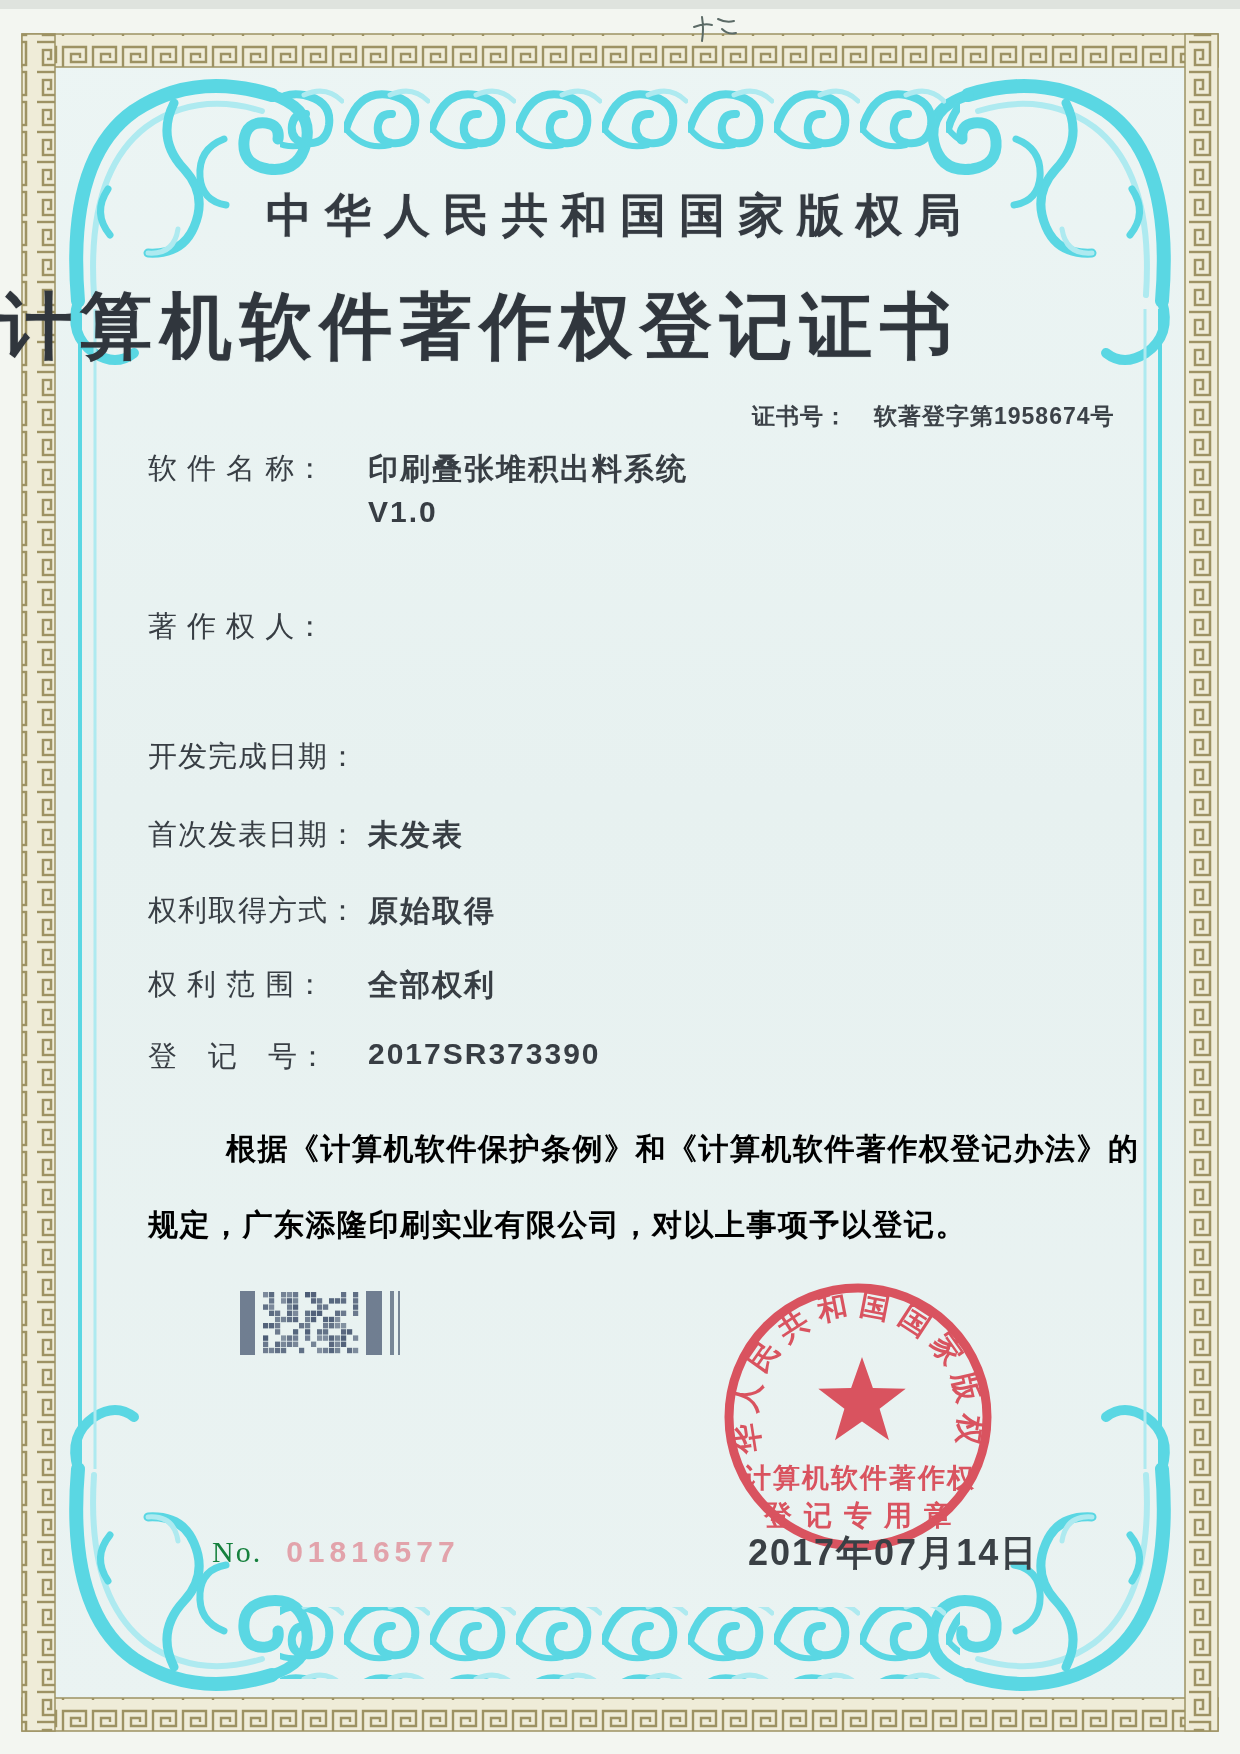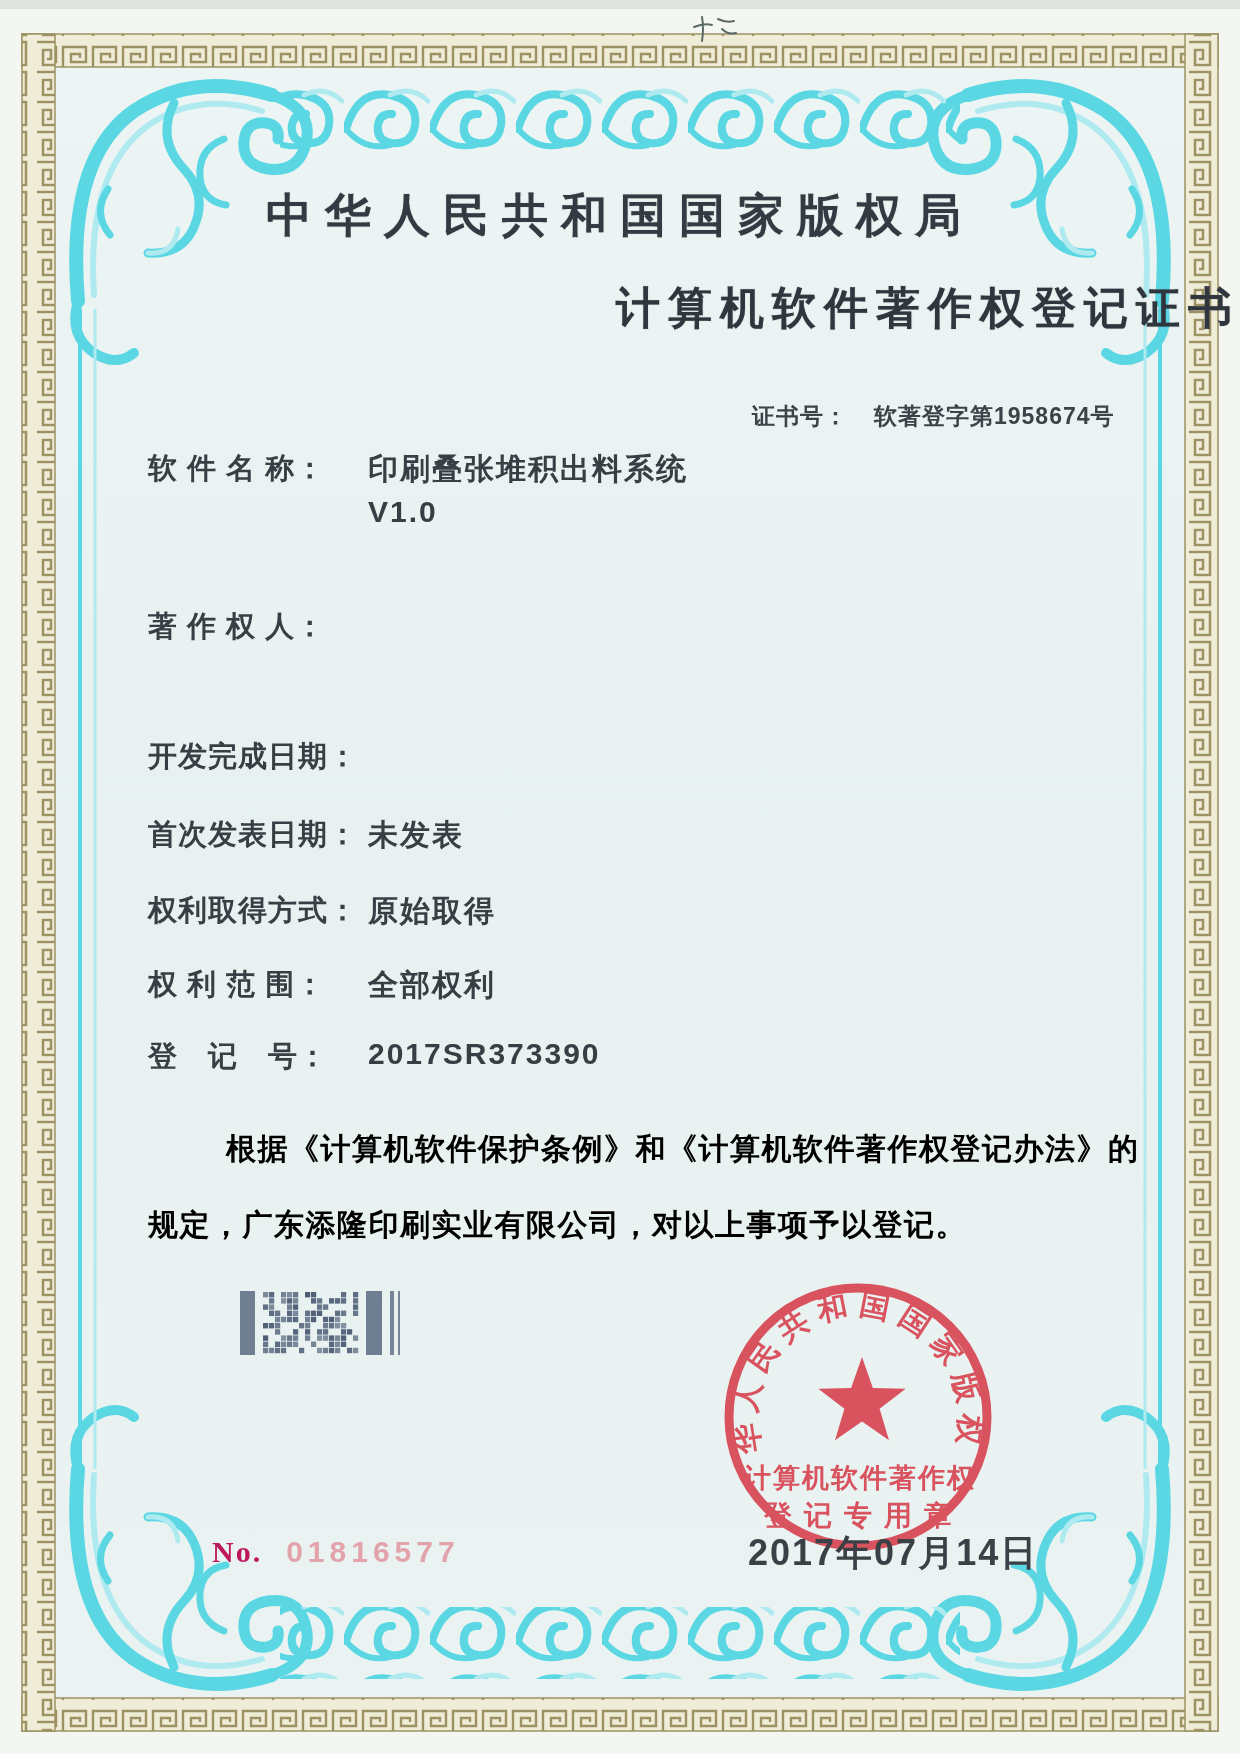--- a/index.html
+++ b/index.html
@@ -14,33 +14,33 @@
     background:linear-gradient(180deg,#ecf5f4 0%,#e7f1f0 45%,#eaf3f2 100%);
   }
   .abs{position:absolute;}
   svg{display:block;}
   .authority{
     left:0;top:176px;width:100%;text-align:center;
     font-size:46px;font-weight:700;letter-spacing:13px;color:#343a41;
     text-shadow:0 0 1px rgba(52,58,65,.45);
   }
   .cert-title{
-    left:0;top:270px;width:100%;text-align:right;
-    font-size:44px;font-weight:700;letter-spacing:8px;color:#30363d;
+    left:0;top:270px;width:100%;text-align:left;
+    font-size:72px;font-weight:700;letter-spacing:8px;color:#30363d;
     text-shadow:0 0 1px rgba(48,54,61,.5);
   }
   .certno-line{left:752px;top:392px;font-size:23px;letter-spacing:1px;color:#3c4248;font-weight:600;}
   .certno-line .num{margin-left:26px;font-weight:600;}
-  .field-label{left:148px;font-size:29px;font-weight:700;letter-spacing:1px;color:#383e44;white-space:pre;}
+  .field-label{left:148px;font-size:29px;font-weight:400;letter-spacing:1px;color:#383e44;white-space:pre;}
   .field-value{left:368px;font-size:30px;font-weight:600;letter-spacing:2px;color:#383e44;white-space:pre;}
   .statement{
     font-size:30px;font-weight:600;letter-spacing:1.5px;color:#000000;white-space:pre;
   }
   .no-line{left:212px;top:1526px;font-size:30px;}
-  .no-line .no-label{font-family:"Liberation Serif","DejaVu Serif",serif;font-weight:700;color:#be185d;letter-spacing:2px;}
+  .no-line .no-label{font-family:"Liberation Serif","DejaVu Serif",serif;font-weight:400;color:#15803d;letter-spacing:2px;}
   .no-line .no-num{color:#e2a3ab;letter-spacing:5px;margin-left:24px;font-weight:600;}
   .issue-date{left:748px;top:1520px;font-size:36px;font-weight:700;letter-spacing:2px;color:#3a4045;}
   .seal-box{left:720px;top:1270px;width:276px;height:276px;opacity:.9;}
 </style>
 </head>
 <body>
 
 <div class="page">
 
   <div class="inner-paper"></div>

